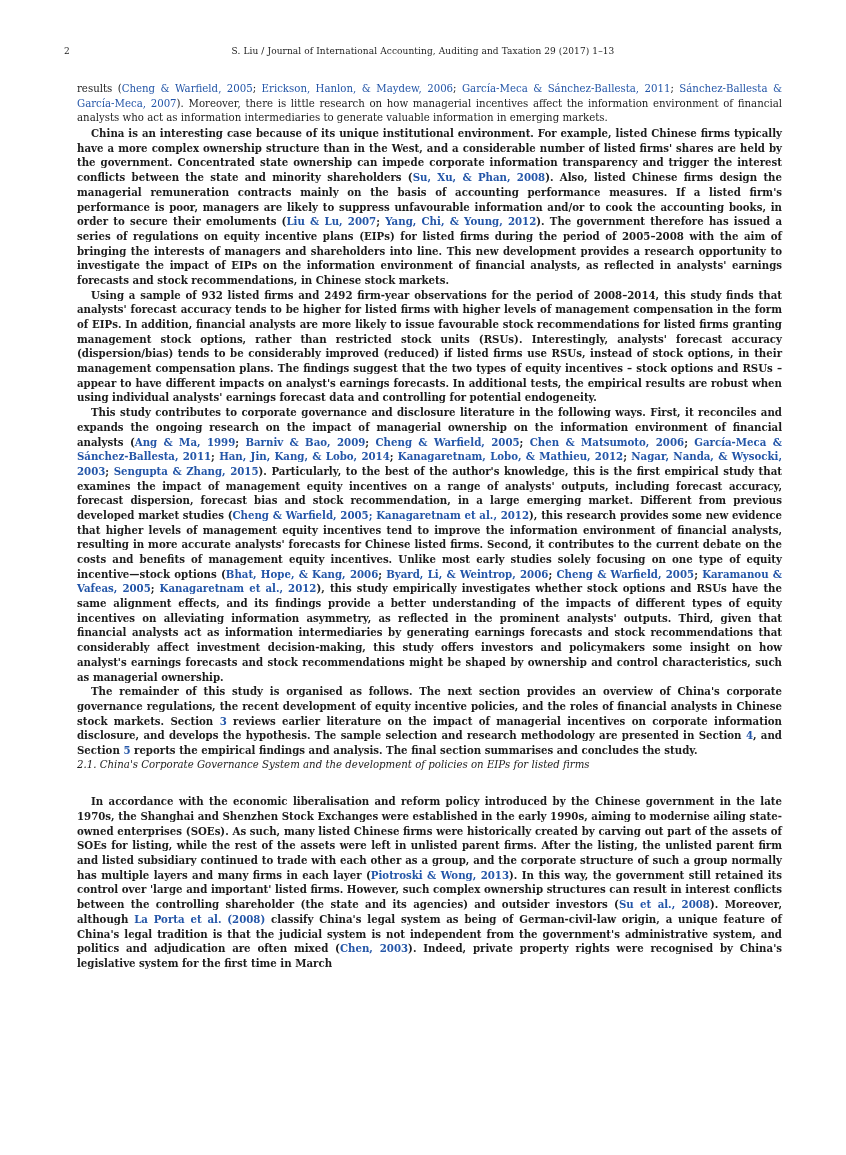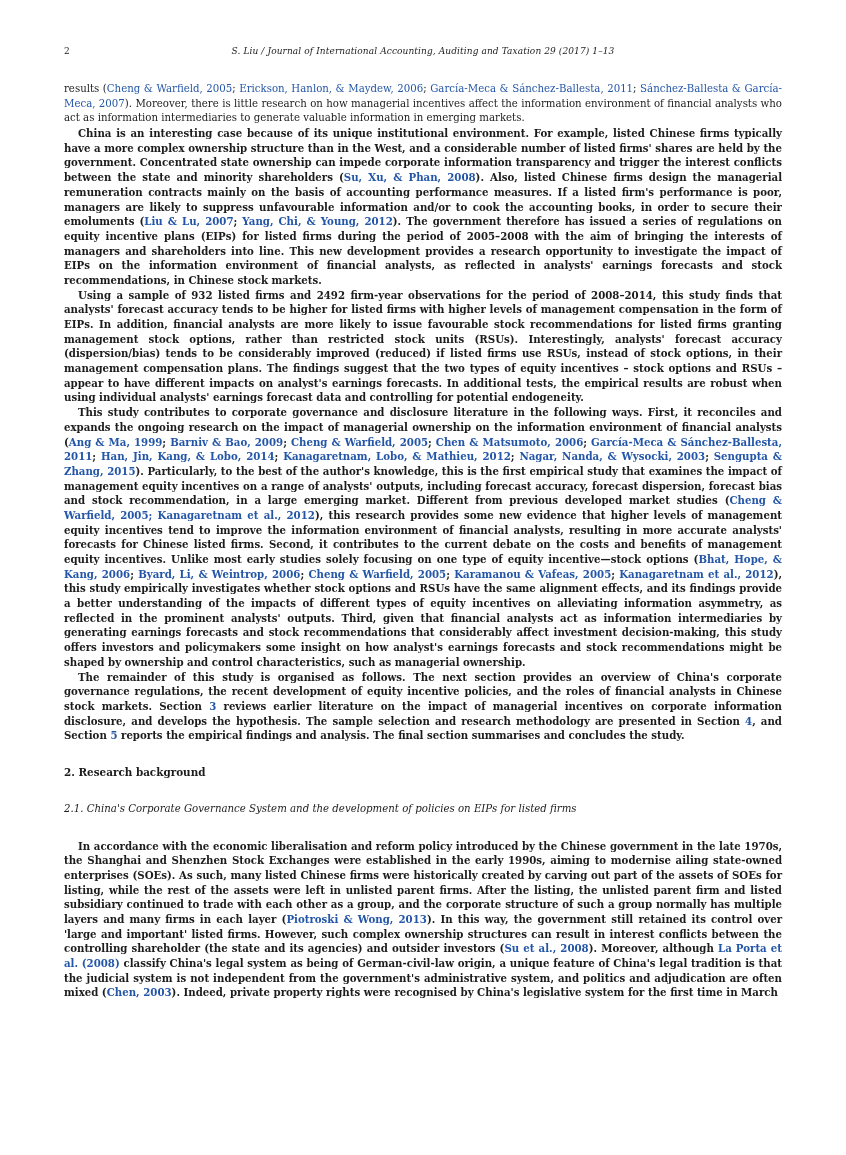--- a/index.html
+++ b/index.html
@@ -23,28 +23,28 @@
   .page-header{
     display:grid;
     grid-template-columns:60px 1fr 60px;
     align-items:baseline;
     font-size:9px;
     margin-bottom:26px;
   }
   .page-number{justify-self:start;}
   .running-title{
     text-align:center;
-    font-style:italic;
     letter-spacing:0.1px;
     white-space:nowrap;
   }
   .article-body{
     font-size:10.2px;
     line-height:1.44;
     text-align:justify;
+    margin-left:13px;
   }
   p.para{margin:0;}
   p.para.indent{text-indent:14px;font-weight:bold;}
   a.cite{
     color:var(--link);
     text-decoration:none;
     cursor:pointer;
   }
   h2.section-heading{
     font-size:10.4px;
@@ -70,17 +70,16 @@
     <span class="page-number">2</span>
     <span class="running-title">S. Liu / Journal of International Accounting, Auditing and Taxation 29 (2017) 1–13</span>
     <span></span>
   </header>
   <main class="article-body" id="article-body">
       <p class="para">results (<a class="cite">Cheng &amp; Warfield, 2005</a>; <a class="cite">Erickson, Hanlon, &amp; Maydew, 2006</a>; <a class="cite">García-Meca &amp; Sánchez-Ballesta, 2011</a>; <a class="cite">Sánchez-Ballesta &amp; García-Meca, 2007</a>). Moreover, there is little research on how managerial incentives affect the information environment of financial analysts who act as information intermediaries to generate valuable information in emerging markets.</p>
       <p class="para indent">China is an interesting case because of its unique institutional environment. For example, listed Chinese firms typically have a more complex ownership structure than in the West, and a considerable number of listed firms' shares are held by the government. Concentrated state ownership can impede corporate information transparency and trigger the interest conflicts between the state and minority shareholders (<a class="cite">Su, Xu, &amp; Phan, 2008</a>). Also, listed Chinese firms design the managerial remuneration contracts mainly on the basis of accounting performance measures. If a listed firm's performance is poor, managers are likely to suppress unfavourable information and/or to cook the accounting books, in order to secure their emoluments (<a class="cite">Liu &amp; Lu, 2007</a>; <a class="cite">Yang, Chi, &amp; Young, 2012</a>). The government therefore has issued a series of regulations on equity incentive plans (EIPs) for listed firms during the period of 2005–2008 with the aim of bringing the interests of managers and shareholders into line. This new development provides a research opportunity to investigate the impact of EIPs on the information environment of financial analysts, as reflected in analysts' earnings forecasts and stock recommendations, in Chinese stock markets.</p>
       <p class="para indent">Using a sample of 932 listed firms and 2492 firm-year observations for the period of 2008–2014, this study finds that analysts' forecast accuracy tends to be higher for listed firms with higher levels of management compensation in the form of EIPs. In addition, financial analysts are more likely to issue favourable stock recommendations for listed firms granting management stock options, rather than restricted stock units (RSUs). Interestingly, analysts' forecast accuracy (dispersion/bias) tends to be considerably improved (reduced) if listed firms use RSUs, instead of stock options, in their management compensation plans. The findings suggest that the two types of equity incentives – stock options and RSUs – appear to have different impacts on analyst's earnings forecasts. In additional tests, the empirical results are robust when using individual analysts' earnings forecast data and controlling for potential endogeneity.</p>
       <p class="para indent">This study contributes to corporate governance and disclosure literature in the following ways. First, it reconciles and expands the ongoing research on the impact of managerial ownership on the information environment of financial analysts (<a class="cite">Ang &amp; Ma, 1999</a>; <a class="cite">Barniv &amp; Bao, 2009</a>; <a class="cite">Cheng &amp; Warfield, 2005</a>; <a class="cite">Chen &amp; Matsumoto, 2006</a>; <a class="cite">García-Meca &amp; Sánchez-Ballesta, 2011</a>; <a class="cite">Han, Jin, Kang, &amp; Lobo, 2014</a>; <a class="cite">Kanagaretnam, Lobo, &amp; Mathieu, 2012</a>; <a class="cite">Nagar, Nanda, &amp; Wysocki, 2003</a>; <a class="cite">Sengupta &amp; Zhang, 2015</a>). Particularly, to the best of the author's knowledge, this is the first empirical study that examines the impact of management equity incentives on a range of analysts' outputs, including forecast accuracy, forecast dispersion, forecast bias and stock recommendation, in a large emerging market. Different from previous developed market studies (<a class="cite">Cheng &amp; Warfield, 2005; Kanagaretnam et al., 2012</a>), this research provides some new evidence that higher levels of management equity incentives tend to improve the information environment of financial analysts, resulting in more accurate analysts' forecasts for Chinese listed firms. Second, it contributes to the current debate on the costs and benefits of management equity incentives. Unlike most early studies solely focusing on one type of equity incentive—stock options (<a class="cite">Bhat, Hope, &amp; Kang, 2006</a>; <a class="cite">Byard, Li, &amp; Weintrop, 2006</a>; <a class="cite">Cheng &amp; Warfield, 2005</a>; <a class="cite">Karamanou &amp; Vafeas, 2005</a>; <a class="cite">Kanagaretnam et al., 2012</a>), this study empirically investigates whether stock options and RSUs have the same alignment effects, and its findings provide a better understanding of the impacts of different types of equity incentives on alleviating information asymmetry, as reflected in the prominent analysts' outputs. Third, given that financial analysts act as information intermediaries by generating earnings forecasts and stock recommendations that considerably affect investment decision-making, this study offers investors and policymakers some insight on how analyst's earnings forecasts and stock recommendations might be shaped by ownership and control characteristics, such as managerial ownership.</p>
       <p class="para indent">The remainder of this study is organised as follows. The next section provides an overview of China's corporate governance regulations, the recent development of equity incentive policies, and the roles of financial analysts in Chinese stock markets. Section <a class="cite">3</a> reviews earlier literature on the impact of managerial incentives on corporate information disclosure, and develops the hypothesis. The sample selection and research methodology are presented in Section <a class="cite">4</a>, and Section <a class="cite">5</a> reports the empirical findings and analysis. The final section summarises and concludes the study.</p>
-      <h2 class="section-heading">2. Research background</h2>
       <h3 class="subsection-heading">2.1. China's Corporate Governance System and the development of policies on EIPs for listed firms</h3>
       <p class="para indent">In accordance with the economic liberalisation and reform policy introduced by the Chinese government in the late 1970s, the Shanghai and Shenzhen Stock Exchanges were established in the early 1990s, aiming to modernise ailing state-owned enterprises (SOEs). As such, many listed Chinese firms were historically created by carving out part of the assets of SOEs for listing, while the rest of the assets were left in unlisted parent firms. After the listing, the unlisted parent firm and listed subsidiary continued to trade with each other as a group, and the corporate structure of such a group normally has multiple layers and many firms in each layer (<a class="cite">Piotroski &amp; Wong, 2013</a>). In this way, the government still retained its control over 'large and important' listed firms. However, such complex ownership structures can result in interest conflicts between the controlling shareholder (the state and its agencies) and outsider investors (<a class="cite">Su et al., 2008</a>). Moreover, although <a class="cite">La Porta et al. (2008)</a> classify China's legal system as being of German-civil-law origin, a unique feature of China's legal tradition is that the judicial system is not independent from the government's administrative system, and politics and adjudication are often mixed (<a class="cite">Chen, 2003</a>). Indeed, private property rights were recognised by China's legislative system for the first time in March</p>
     </main>
 </div>
 
 </body></html>

